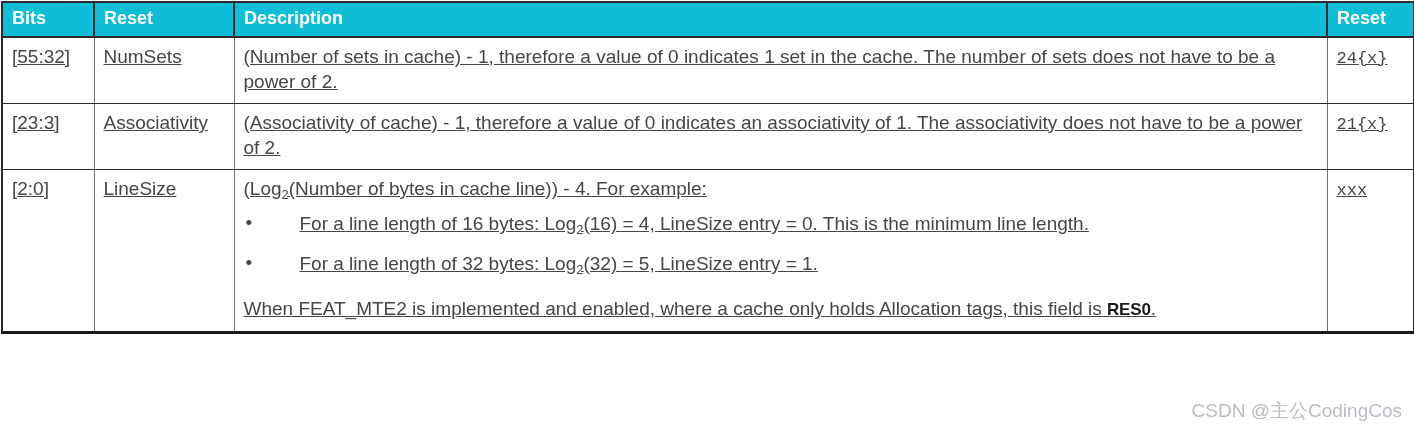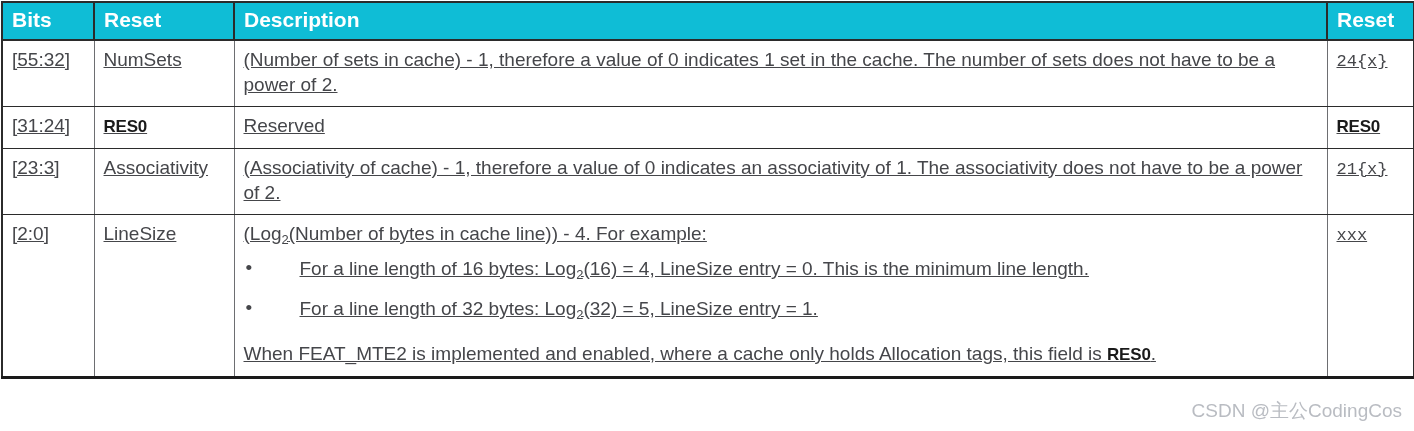--- a/index.html
+++ b/index.html
@@ -27,21 +27,21 @@
   }
 
   .reg-table col.c-bits  { width: 92px; }
   .reg-table col.c-name  { width: 140px; }
   .reg-table col.c-desc  { width: 1093px; }
   .reg-table col.c-reset { width: 87px; }
 
   thead th {
     background: #0fbdd6;
     color: #ffffff;
-    font-size: 21px;
+    font-size: 18px;
     font-weight: bold;
     text-align: left;
     padding: 5px 9px 7px 9px;
     border-right: 2px solid #2b2b2b;
     border-bottom: 2px solid #2b2b2b;
     vertical-align: middle;
     line-height: 1.15;
   }
   thead th.last { border-right: none; }
 
@@ -139,32 +139,20 @@
       <td class="bits">[55:32]</td>
       <td class="name">NumSets</td>
       <td>
         <p class="desc-p">(Number of sets in cache) - 1, therefore a value of 0 indicates 1 set in the cache. The number of sets does not have to be a power of 2.</p>
       </td>
       <td class="last">
         <span class="mono">24{x}</span>
       </td>
     </tr>
 
-    <tr>
-      <td class="bits">[31:24]</td>
-      <td class="name">
-        <span class="res0">RES0</span>
-      </td>
-      <td>
-        <p class="desc-p">Reserved</p>
-      </td>
-      <td class="last">
-        <span class="res0">RES0</span>
-      </td>
-    </tr>
 
     <tr>
       <td class="bits">[23:3]</td>
       <td class="name">Associativity</td>
       <td>
         <p class="desc-p">(Associativity of cache) - 1, therefore a value of 0 indicates an associativity of 1. The associativity does not have to be a power of 2.</p>
       </td>
       <td class="last">
         <span class="mono">21{x}</span>
       </td>

